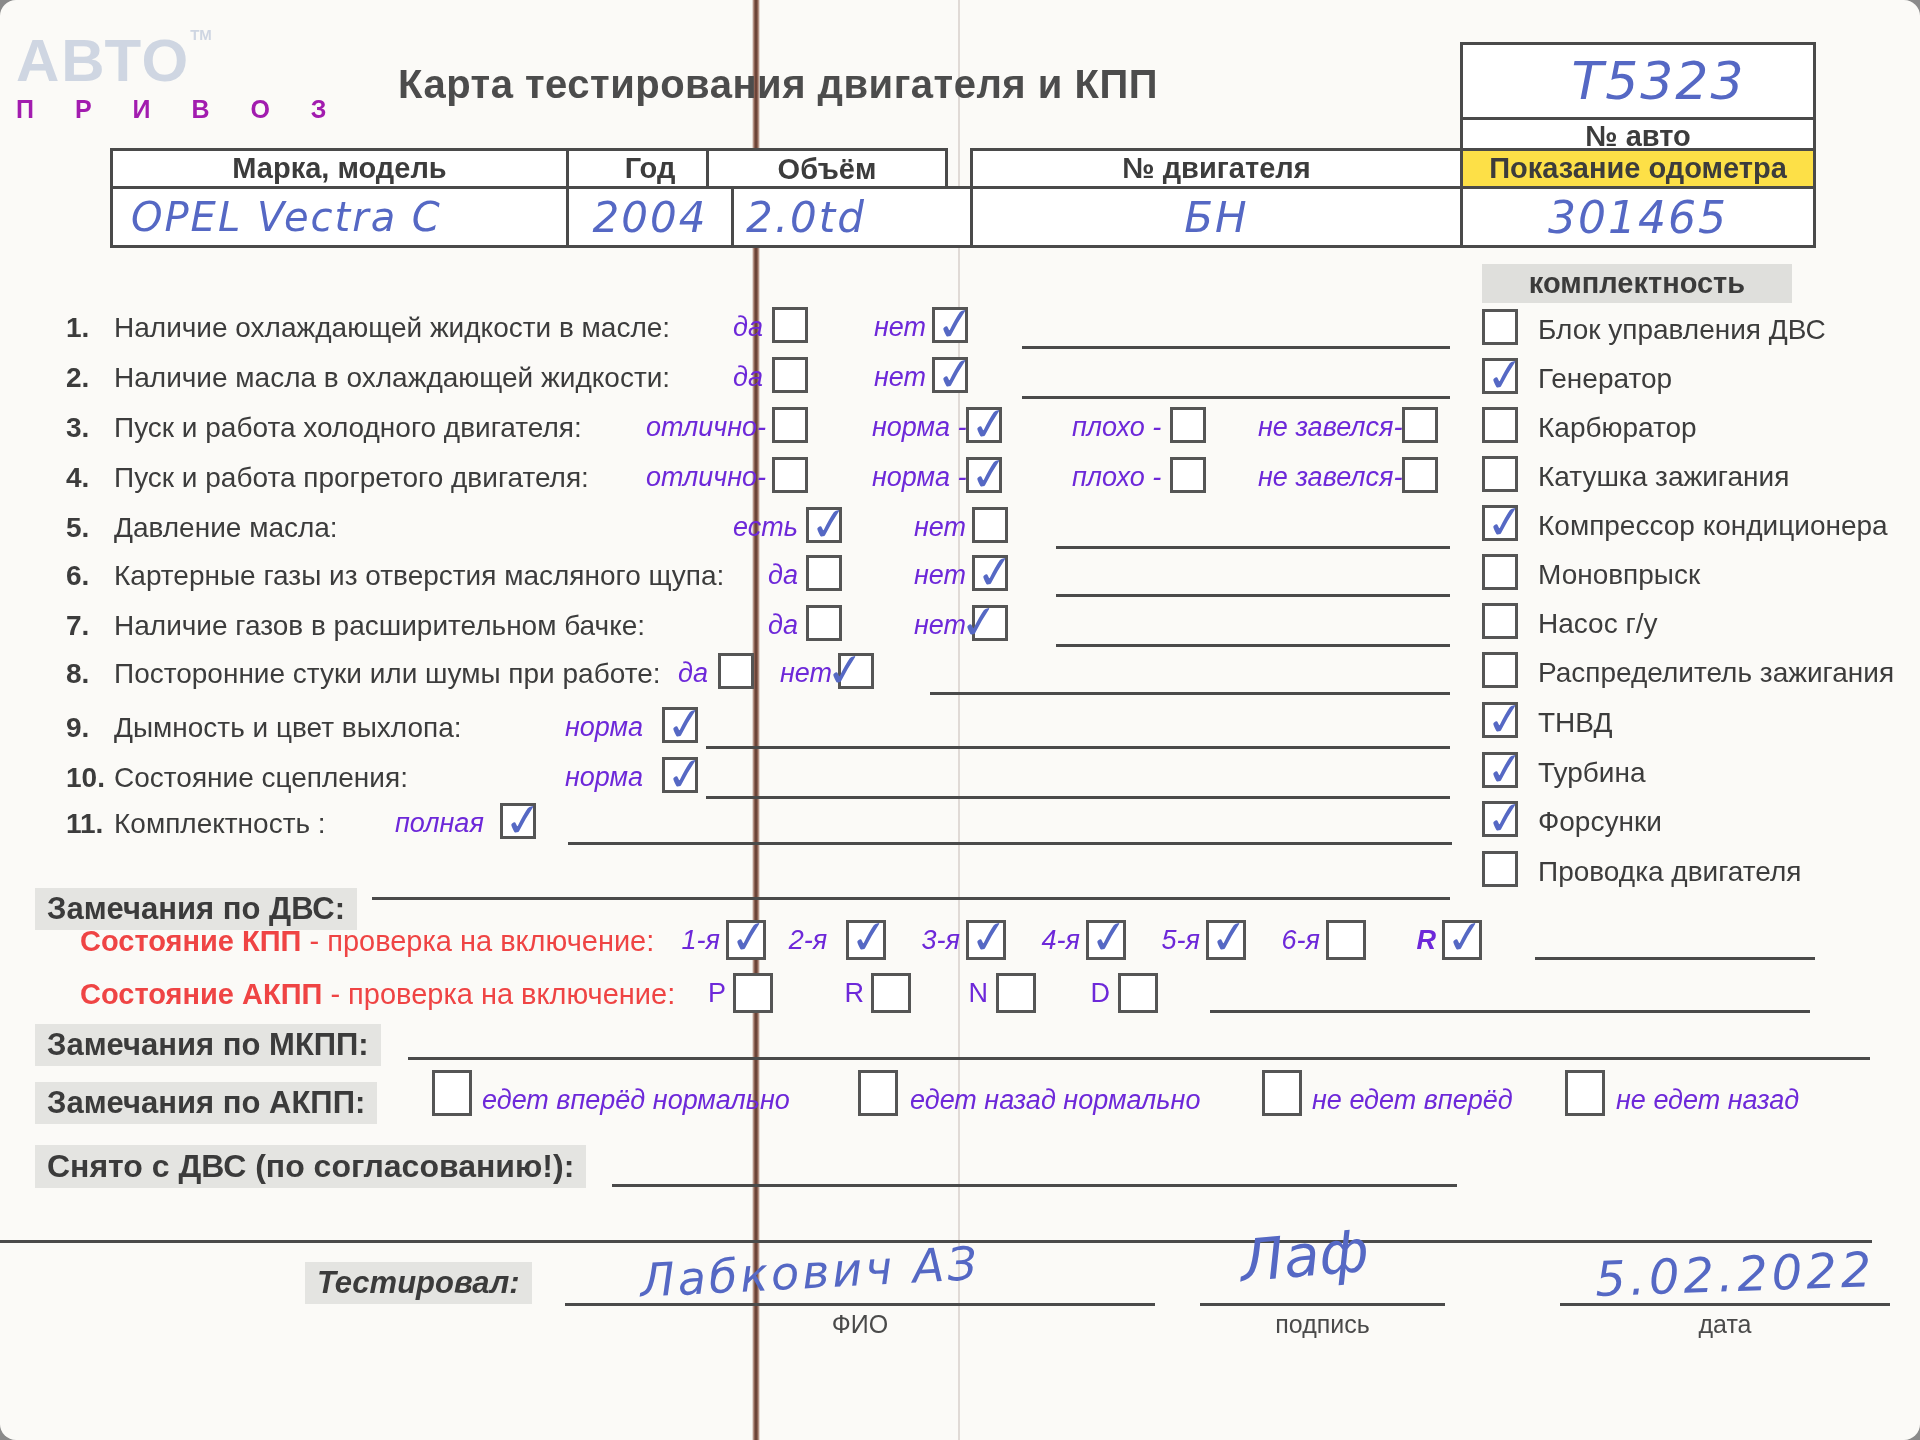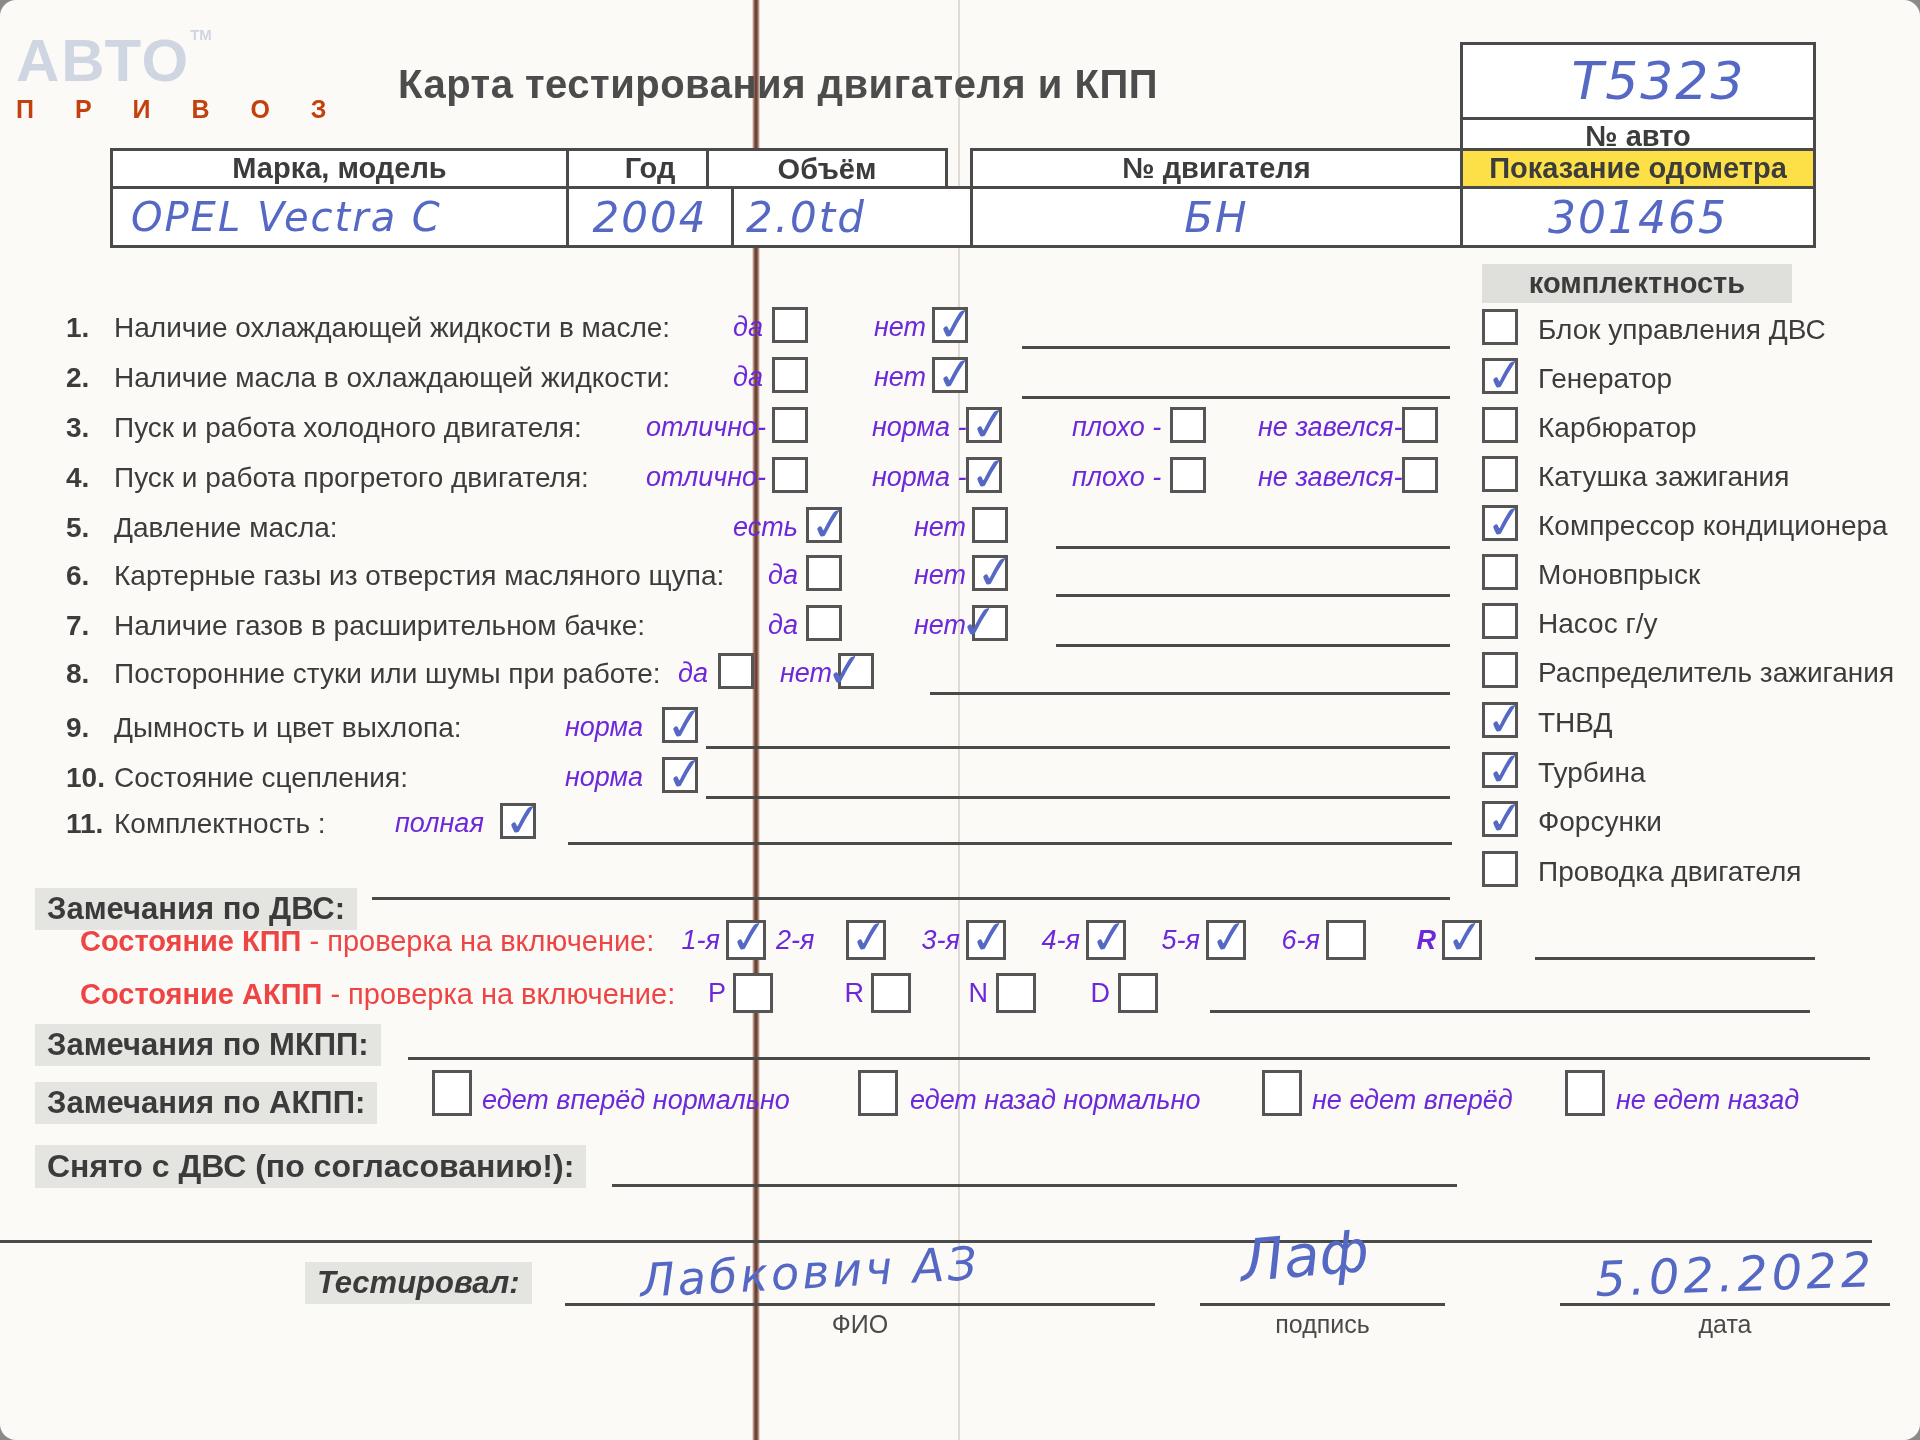--- a/index.html
+++ b/index.html
@@ -6,21 +6,21 @@
   .page{position:relative;width:1920px;height:1440px;background:#fbfaf7;overflow:hidden;
         font-family:"Liberation Sans","DejaVu Sans",sans-serif;color:#3e3e3e;border-radius:16px;}
   .abs{position:absolute;}
   
   .fold{position:absolute;top:0;left:752px;width:8px;height:1440px;
         background:linear-gradient(to right, rgba(130,90,75,0), #9a6e5e 25%, #5c362c 50%, #9a6e5e 75%, rgba(130,90,75,0));}
   .scanline{position:absolute;top:0;left:958px;width:2px;height:1440px;background:rgba(190,180,172,.45);}
   
   .logo-top{font-weight:bold;font-size:60px;letter-spacing:2px;color:#cfd6e2;}
   .logo-tm{font-size:15px;font-weight:bold;color:#cfd6e2;vertical-align:top;}
-  .logo-bottom{font-size:25px;font-weight:bold;letter-spacing:17px;color:#c2410c;}
+  .logo-bottom{font-size:25px;font-weight:bold;letter-spacing:17px;color:#a21caf;}
   .title{font-weight:bold;font-size:40px;color:#4c4c4c;letter-spacing:.5px;}
   
   .cell{position:absolute;border:3px solid #4a4a4a;box-sizing:border-box;background:#fff;}
   .cell.hdr{font-weight:bold;font-size:29px;color:#3c3c3c;display:flex;align-items:center;justify-content:center;}
   .cell.shade{background:#fde047;}
   .hw{color:#5568c4;font-style:italic;font-family:"DejaVu Sans",sans-serif;letter-spacing:2px;}
   .hw.center{display:flex;align-items:center;justify-content:center;}
   
   .num{position:absolute;left:66px;font-weight:bold;font-size:28px;color:#3c3c3c;}
   .q{position:absolute;left:114px;font-size:28px;color:#3c3c3c;white-space:nowrap;}
@@ -230,21 +230,21 @@
     <div class="fline" style="left:568px;top:34px;width:884px;"></div>
   </div>
 
   <div class="shlab" style="left:35px;top:865px;margin-top:23px;">Замечания по ДВС:</div>
   <div class="fline" style="left:372px;top:897px;width:1078px;"></div>
 
   <div class="abs" style="top:925px;left:0;width:1920px;height:48px;">
     <span class="sect" style="left:80px;"><b>Состояние КПП</b><span> - проверка на включение:</span></span>
     <span class="opt" style="left:656px;width:64px;text-align:right;">1-я</span>
     <div class="box big checked" style="left:726px;"></div>
-    <span class="opt" style="left:776px;width:64px;text-align:left;">2-я</span>
+    <span class="opt" style="left:776px;width:64px;text-align:center;">2-я</span>
     <div class="box big checked" style="left:846px;"></div>
     <span class="opt" style="left:896px;width:64px;text-align:right;">3-я</span>
     <div class="box big checked" style="left:966px;"></div>
     <span class="opt" style="left:1016px;width:64px;text-align:right;">4-я</span>
     <div class="box big checked" style="left:1086px;"></div>
     <span class="opt" style="left:1136px;width:64px;text-align:right;">5-я</span>
     <div class="box big checked" style="left:1206px;"></div>
     <span class="opt" style="left:1256px;width:64px;text-align:right;">6-я</span>
     <div class="box big" style="left:1326px;"></div>
     <span class="opt" style="left:1386px;width:50px;text-align:right;font-weight:bold;">R</span>

